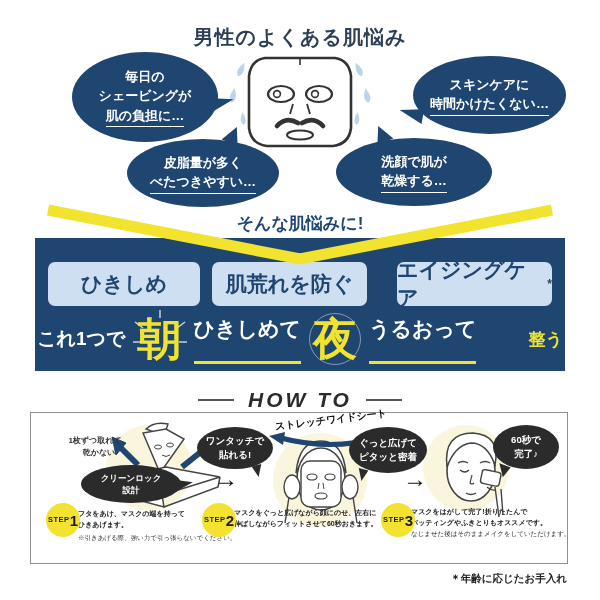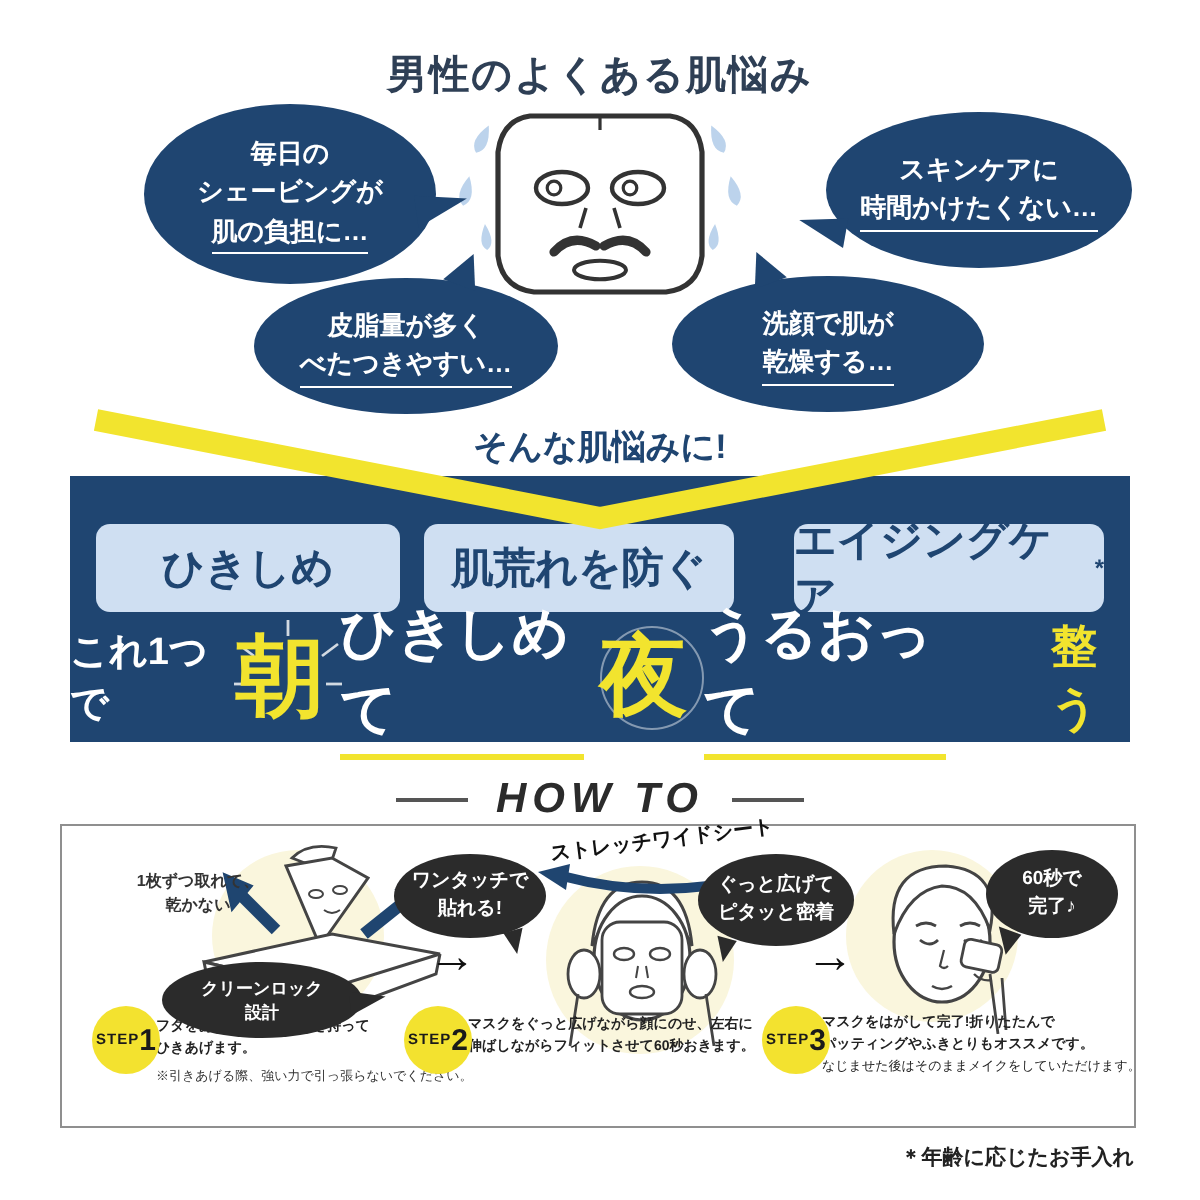--- a/index.html
+++ b/index.html
@@ -33,39 +33,39 @@
   .bd1{left:13px;width:152px;} .bd2{left:177px;width:155px;} .bd3{left:362px;width:155px;}
   .tagline{position:absolute;left:0;top:72px;width:100%;height:58px;display:flex;
     align-items:center;justify-content:center;gap:7px;z-index:2;}
   .tg-prefix{color:#fff;font-weight:800;font-size:19px;}
   .kanji-wrap{position:relative;width:54px;height:54px;display:flex;align-items:center;justify-content:center;}
   .kanji{color:#f2e42e;font-size:44px;font-weight:bold;line-height:1;
     font-family:"DejaVu Serif",serif;position:relative;z-index:2;}
   .burst{position:absolute;left:-4px;top:-4px;width:62px;height:62px;z-index:1;}
   .ring{position:absolute;left:1px;top:1px;width:50px;height:50px;border:1.5px solid rgba(255,255,255,.45);
     border-radius:50%;z-index:1;}
-  .tg-action{color:#fff;font-weight:800;font-size:28px;border-bottom:3px solid #f2e42e;padding-bottom:3px;}
-  .tg-suffix{color:#f2e42e;font-weight:800;font-size:23px;margin-left:45px;}
+  .tg-action{color:#fff;font-weight:800;font-size:21px;border-bottom:3px solid #f2e42e;padding-bottom:18px;}
+  .tg-suffix{color:#f2e42e;font-weight:800;font-size:17px;margin-left:45px;}
   
   .howto-heading{position:absolute;top:388px;left:0;width:100%;display:flex;align-items:center;
     justify-content:center;gap:14px;}
   .howto-line{width:36px;height:2px;background:#555;}
   .howto-text{font-style:italic;font-size:21px;letter-spacing:3px;color:#2b2b2b;font-weight:600;}
   .howto-box{position:absolute;left:30px;top:412px;width:538px;height:152px;
     border:1px solid #8f8f8f;background:#fff;box-sizing:border-box;}
   .pale{position:absolute;border-radius:50%;background:#faf6dd;z-index:1;}
   .p1{left:75px;top:12px;width:86px;height:86px;}
   .p2{left:242px;top:20px;width:94px;height:94px;}
   .p3{left:392px;top:12px;width:86px;height:86px;}
   .illo{position:absolute;z-index:2;}
   .note{position:absolute;left:16px;top:22px;width:104px;text-align:center;font-size:8px;
     color:#333;line-height:1.5;z-index:3;font-weight:bold;white-space:nowrap;}
   .callout{position:absolute;background:#2b2b2b;border-radius:50%;color:#fff;font-weight:bold;
     text-align:center;display:flex;flex-direction:column;justify-content:center;line-height:1.45;z-index:4;}
-  .c1{left:50px;top:68px;width:100px;height:38px;font-size:8.5px;}
+  .c1{left:50px;top:52px;width:100px;height:38px;font-size:8.5px;}
   .c1 .tail{right:-12px;top:14px;border-width:4px 0 8px 18px;border-left-color:#2b2b2b;transform:rotate(-5deg);}
   .c2l{left:166px;top:14px;width:76px;height:42px;font-size:9.5px;}
   .c2l .tail{bottom:-8px;right:10px;border-width:12px 6px 0 4px;border-top-color:#2b2b2b;transform:rotate(-15deg);}
   .c2r{left:318px;top:14px;width:78px;height:46px;font-size:9.5px;}
   .c2r .tail{bottom:-8px;left:8px;border-width:12px 4px 0 6px;border-top-color:#2b2b2b;transform:rotate(15deg);}
   .c3{left:462px;top:12px;width:66px;height:44px;font-size:9.5px;}
   .c3 .tail{bottom:-8px;left:4px;border-width:12px 4px 0 8px;border-top-color:#2b2b2b;transform:rotate(20deg);}
   .sheet-label{position:absolute;left:226px;top:0;width:148px;text-align:center;
     transform:rotate(-7deg);font-size:10px;font-weight:bold;color:#111;z-index:4;white-space:nowrap;}
   .stretch-arrow{position:absolute;left:236px;top:18px;width:126px;height:22px;z-index:3;}

